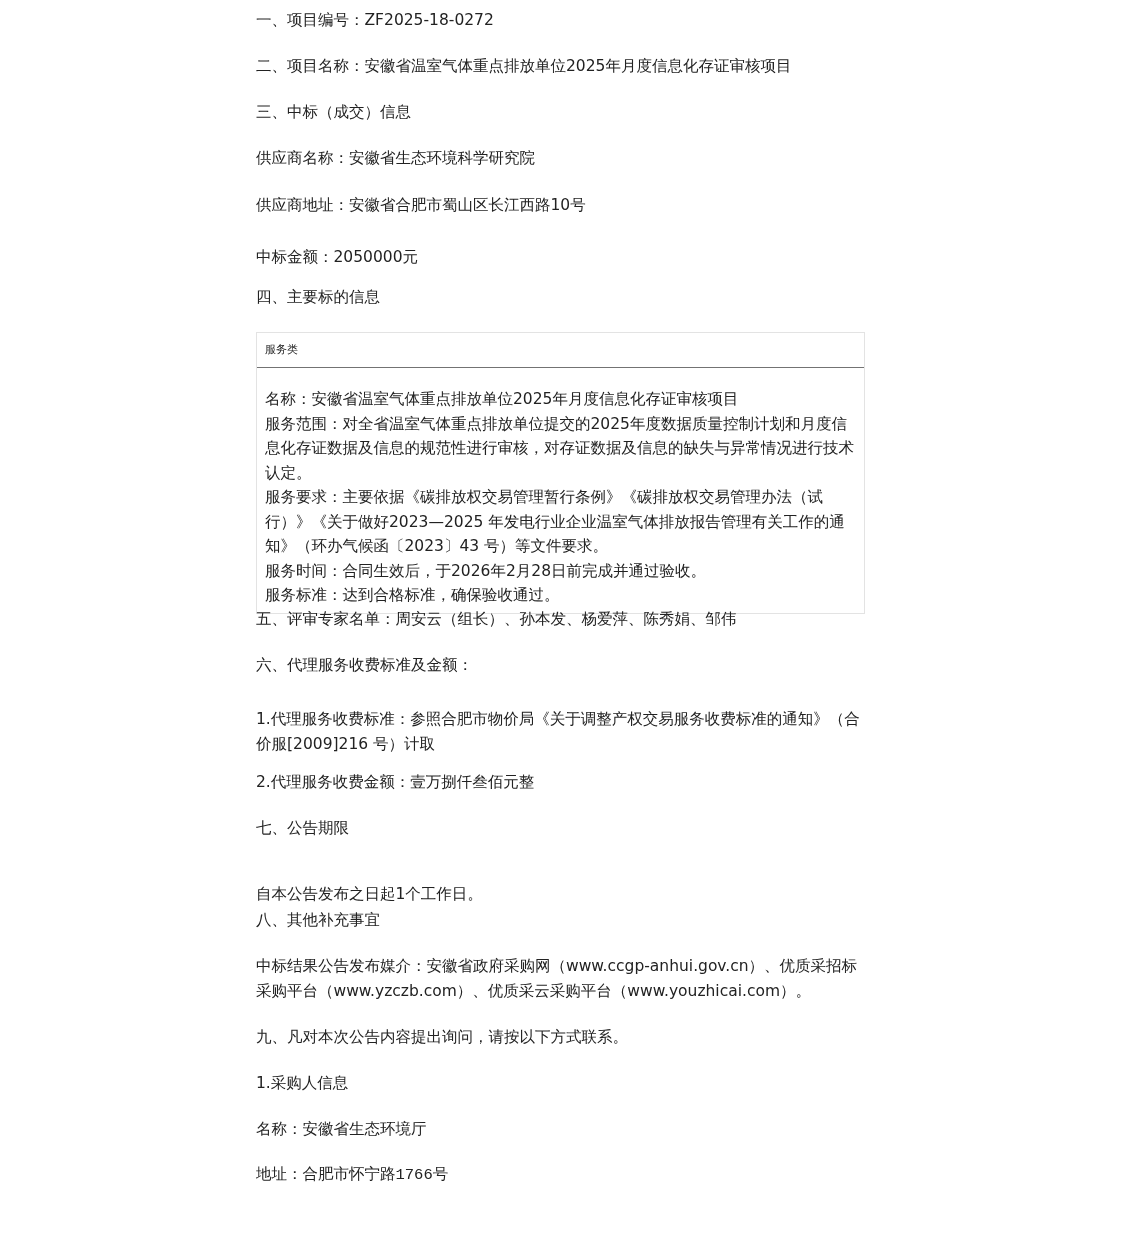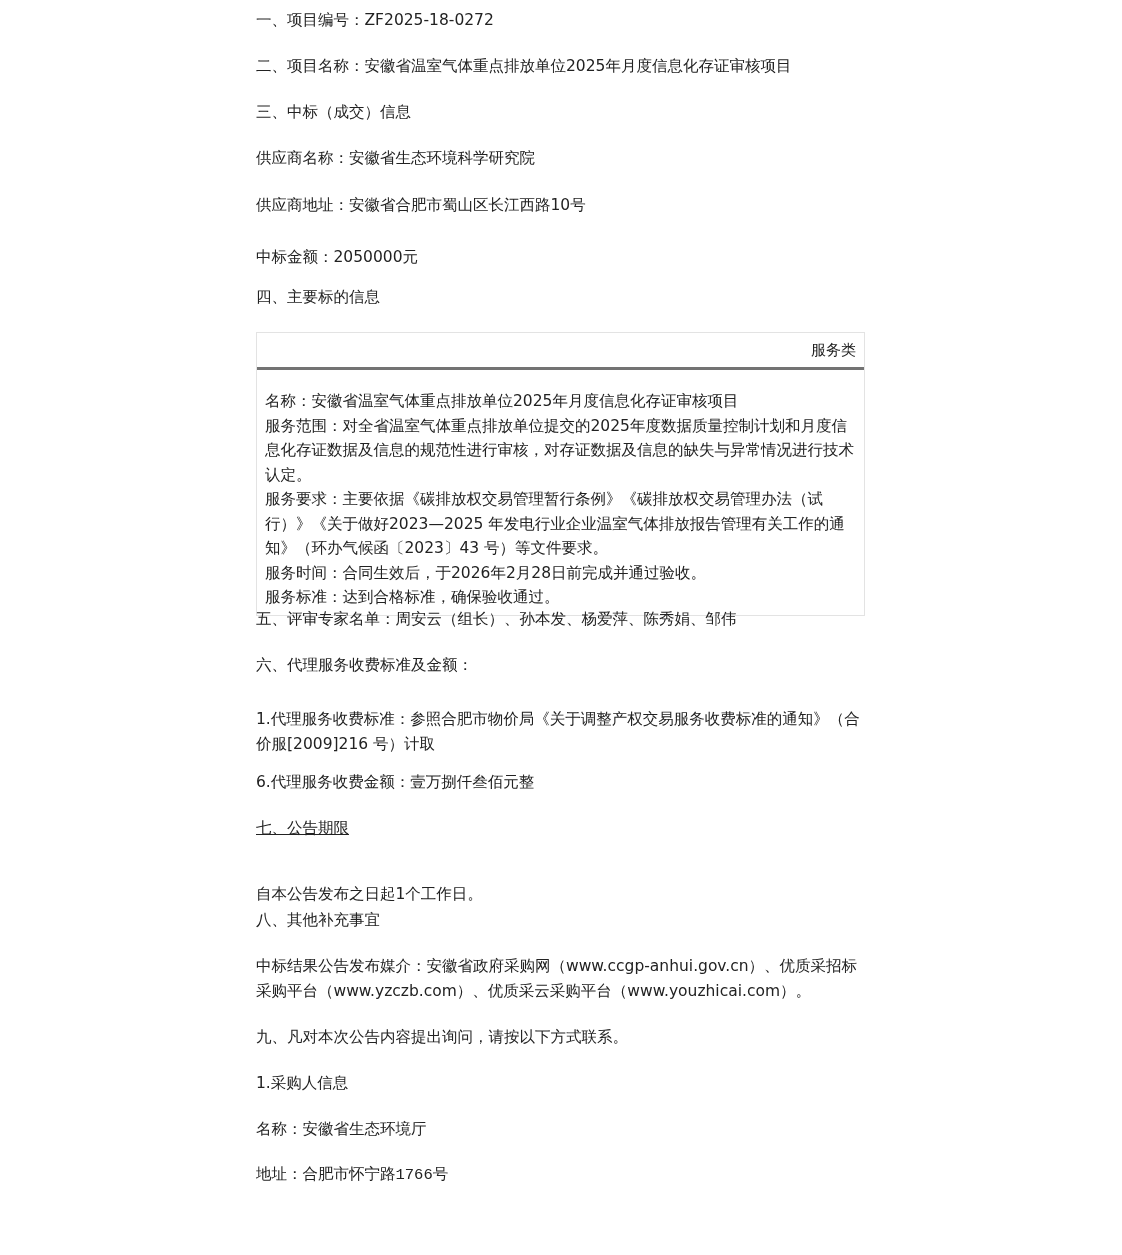--- a/index.html
+++ b/index.html
@@ -36,25 +36,24 @@
   .tbl {
     position: absolute;
     left: 0;
     top: 332px;
     width: 609px;
     border: 1px solid #e3e3e3;
     box-sizing: border-box;
   }
   .tbl-head {
     height: 34px;
-    border-bottom: 3px solid #737373;
+    border-bottom: 1px solid #737373;
     padding: 0 8px;
-    font-size: 15px;
+    font-size: 11px;
     line-height: 34px;
-    text-align: right;
   }
   .tbl-body {
     padding: 4px 8px 5px 8px;
     font-size: 15.5px;
     line-height: 24.5px;
     margin-top: 15px;
   }
   .tbl-line {
     margin: 0;
     word-break: break-all;
@@ -80,22 +79,22 @@
       <p class="tbl-line">服务范围：对全省温室气体重点排放单位提交的2025年度数据质量控制计划和月度信息化存证数据及信息的规范性进行审核，对存证数据及信息的缺失与异常情况进行技术认定。</p>
       <p class="tbl-line">服务要求：主要依据《碳排放权交易管理暂行条例》《碳排放权交易管理办法（试行）》《关于做好2023—2025 年发电行业企业温室气体排放报告管理有关工作的通知》（环办气候函〔2023〕43 号）等文件要求。</p>
       <p class="tbl-line">服务时间：合同生效后，于2026年2月28日前完成并通过验收。</p>
       <p class="tbl-line">服务标准：达到合格标准，确保验收通过。</p>
     </div>
   </div>
 
   <p class="para block" style="top:607px;">五、评审专家名单：周安云（组长）、孙本发、杨爱萍、陈秀娟、邹伟</p>
   <p class="para block" style="top:653px;">六、代理服务收费标准及金额：</p>
   <p class="para block" style="top:699px;margin-top:8px;">1.代理服务收费标准：参照合肥市物价局《关于调整产权交易服务收费标准的通知》（合价服[2009]216 号）计取</p>
-  <p class="para block" style="top:770px;">6.代理服务收费金额：壹万捌仟叁佰元整</p>
-  <p class="para block" style="top:816px;text-decoration:underline;">七、公告期限</p>
+  <p class="para block" style="top:770px;">2.代理服务收费金额：壹万捌仟叁佰元整</p>
+  <p class="para block" style="top:816px;">七、公告期限</p>
   <p class="para block" style="top:882px;">自本公告发布之日起1个工作日。</p>
   <p class="para block" style="top:908px;">八、其他补充事宜</p>
   <p class="para block" style="top:954px;">中标结果公告发布媒介：安徽省政府采购网（www.ccgp-anhui.gov.cn）、优质采招标采购平台（www.yzczb.com）、优质采云采购平台（www.youzhicai.com）。</p>
   <p class="para block" style="top:1025px;">九、凡对本次公告内容提出询问，请按以下方式联系。</p>
   <p class="para block" style="top:1071px;">1.采购人信息</p>
   <p class="para block" style="top:1117px;">名称：安徽省生态环境厅</p>
   <p class="para block" style="top:1163px;font-family:Liberation Mono, monospace;">地址：合肥市怀宁路1766号</p>
 
 </div>
 

